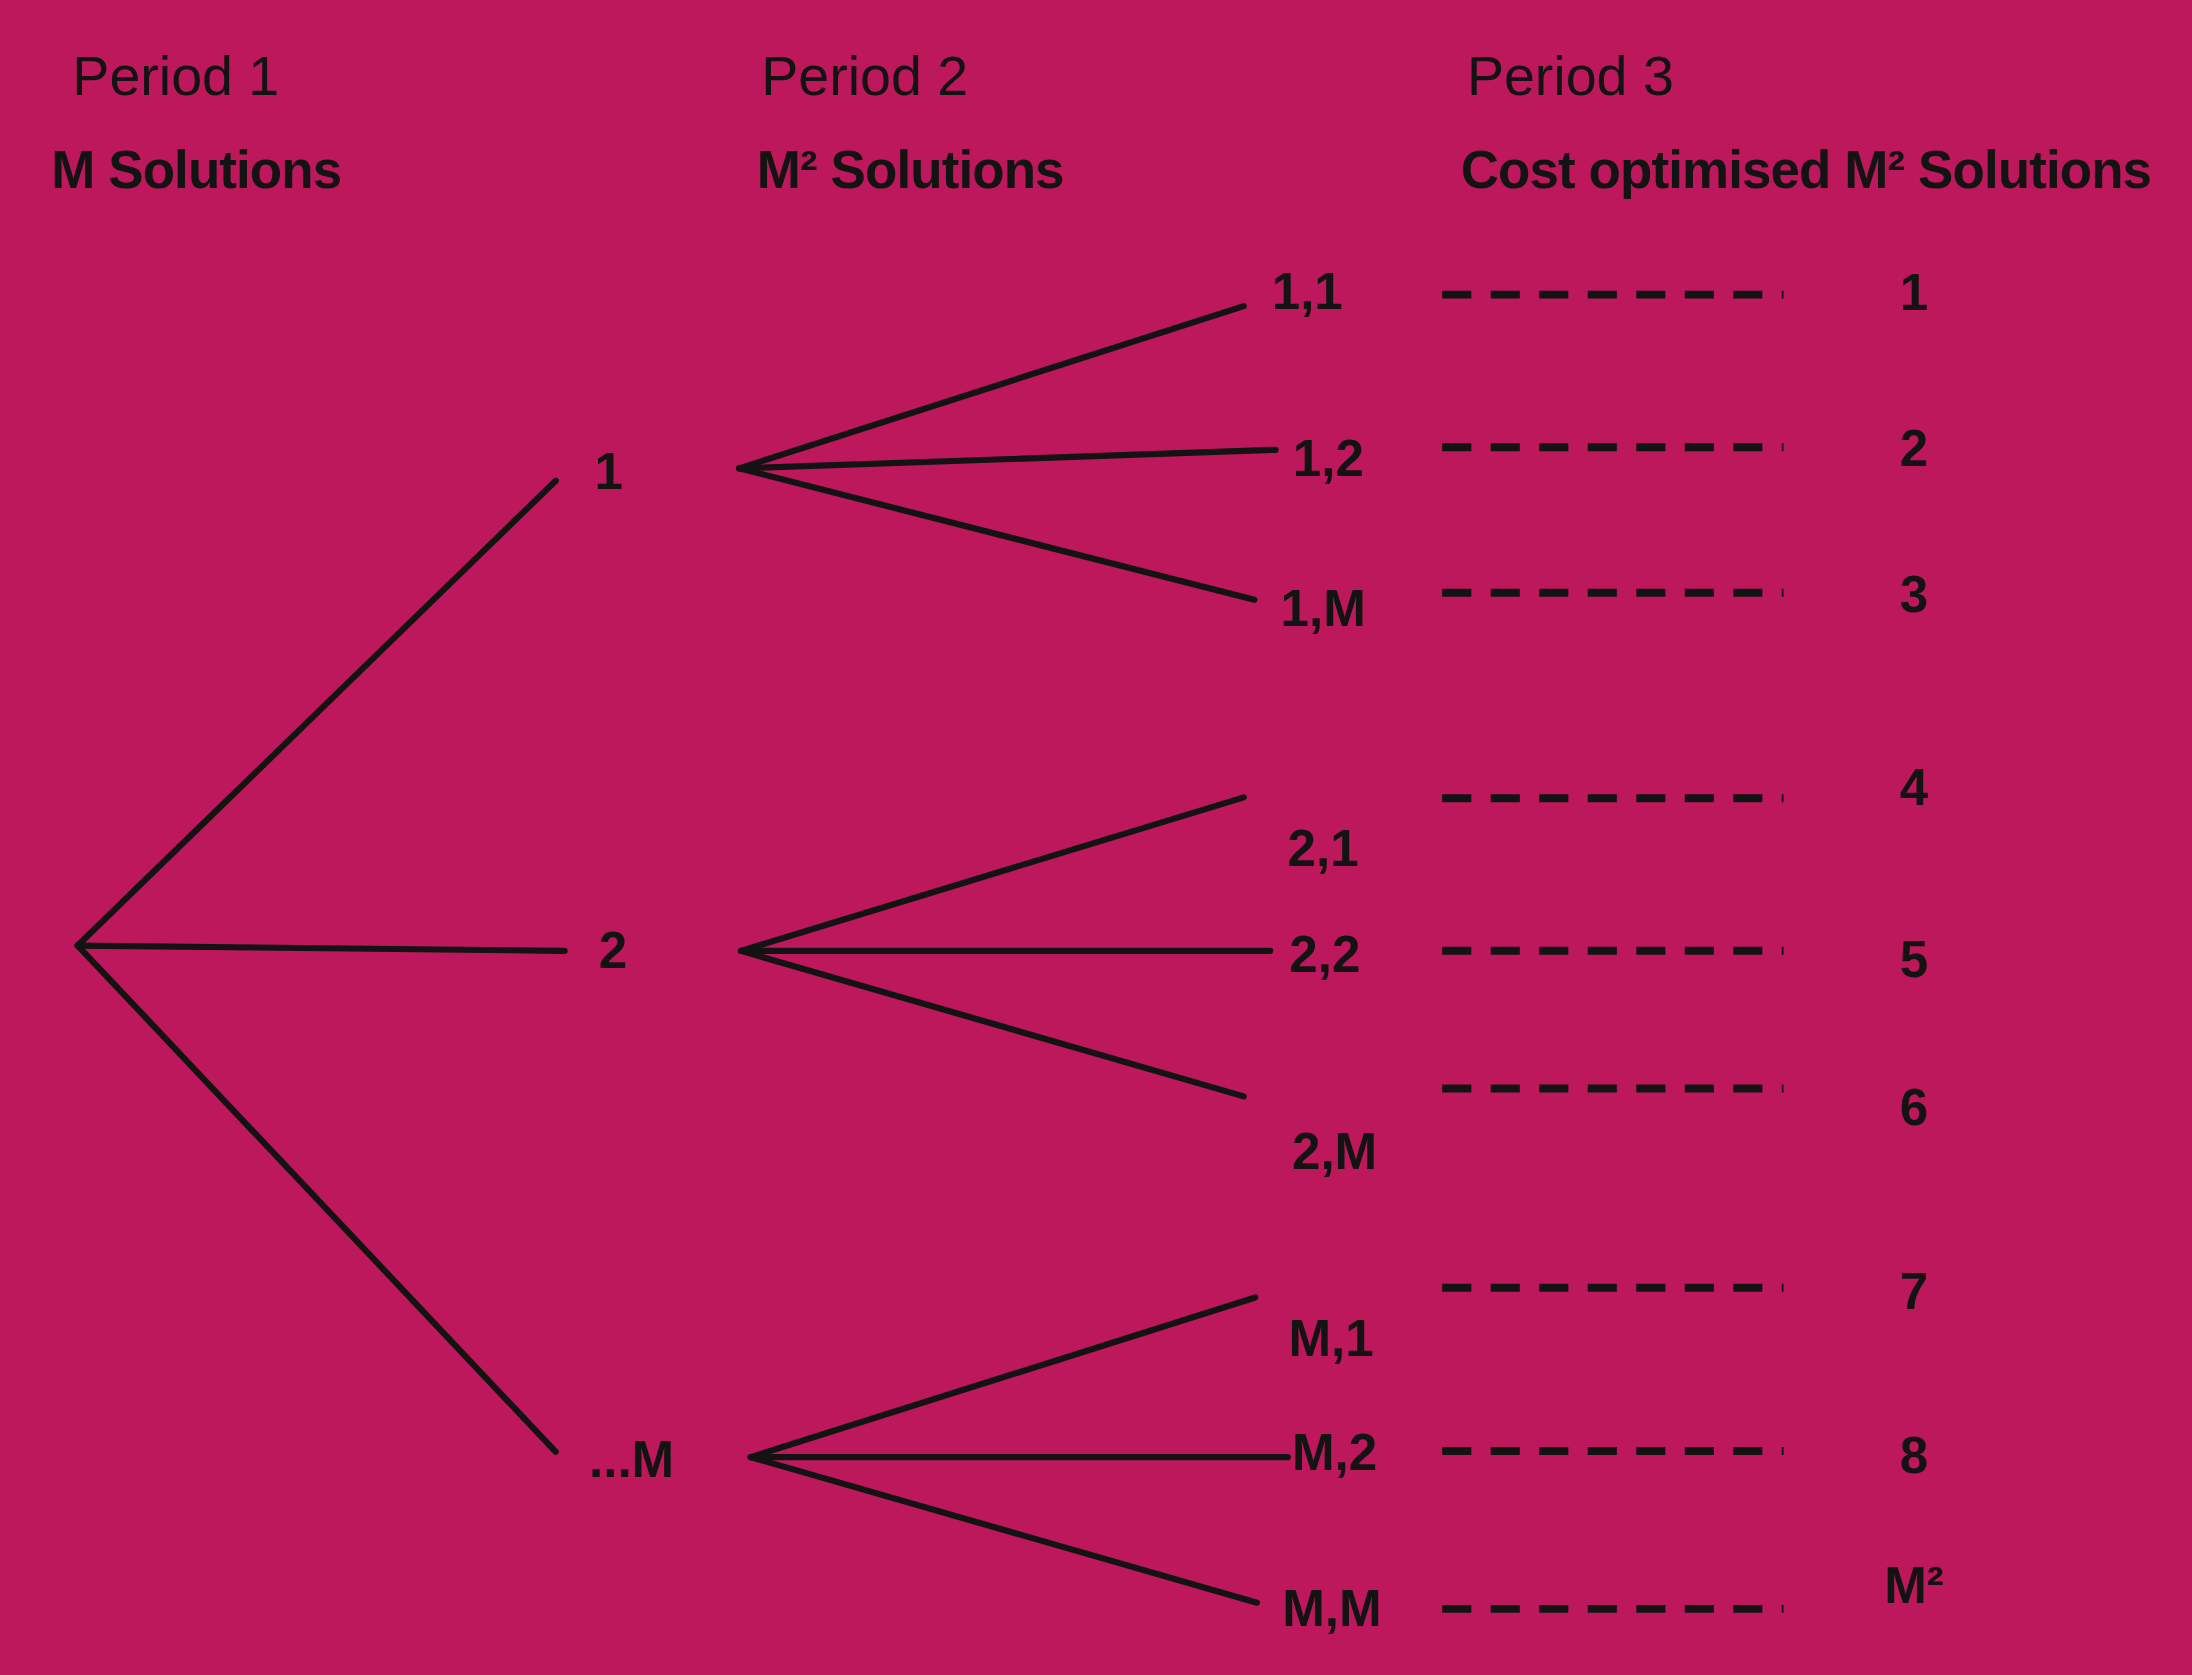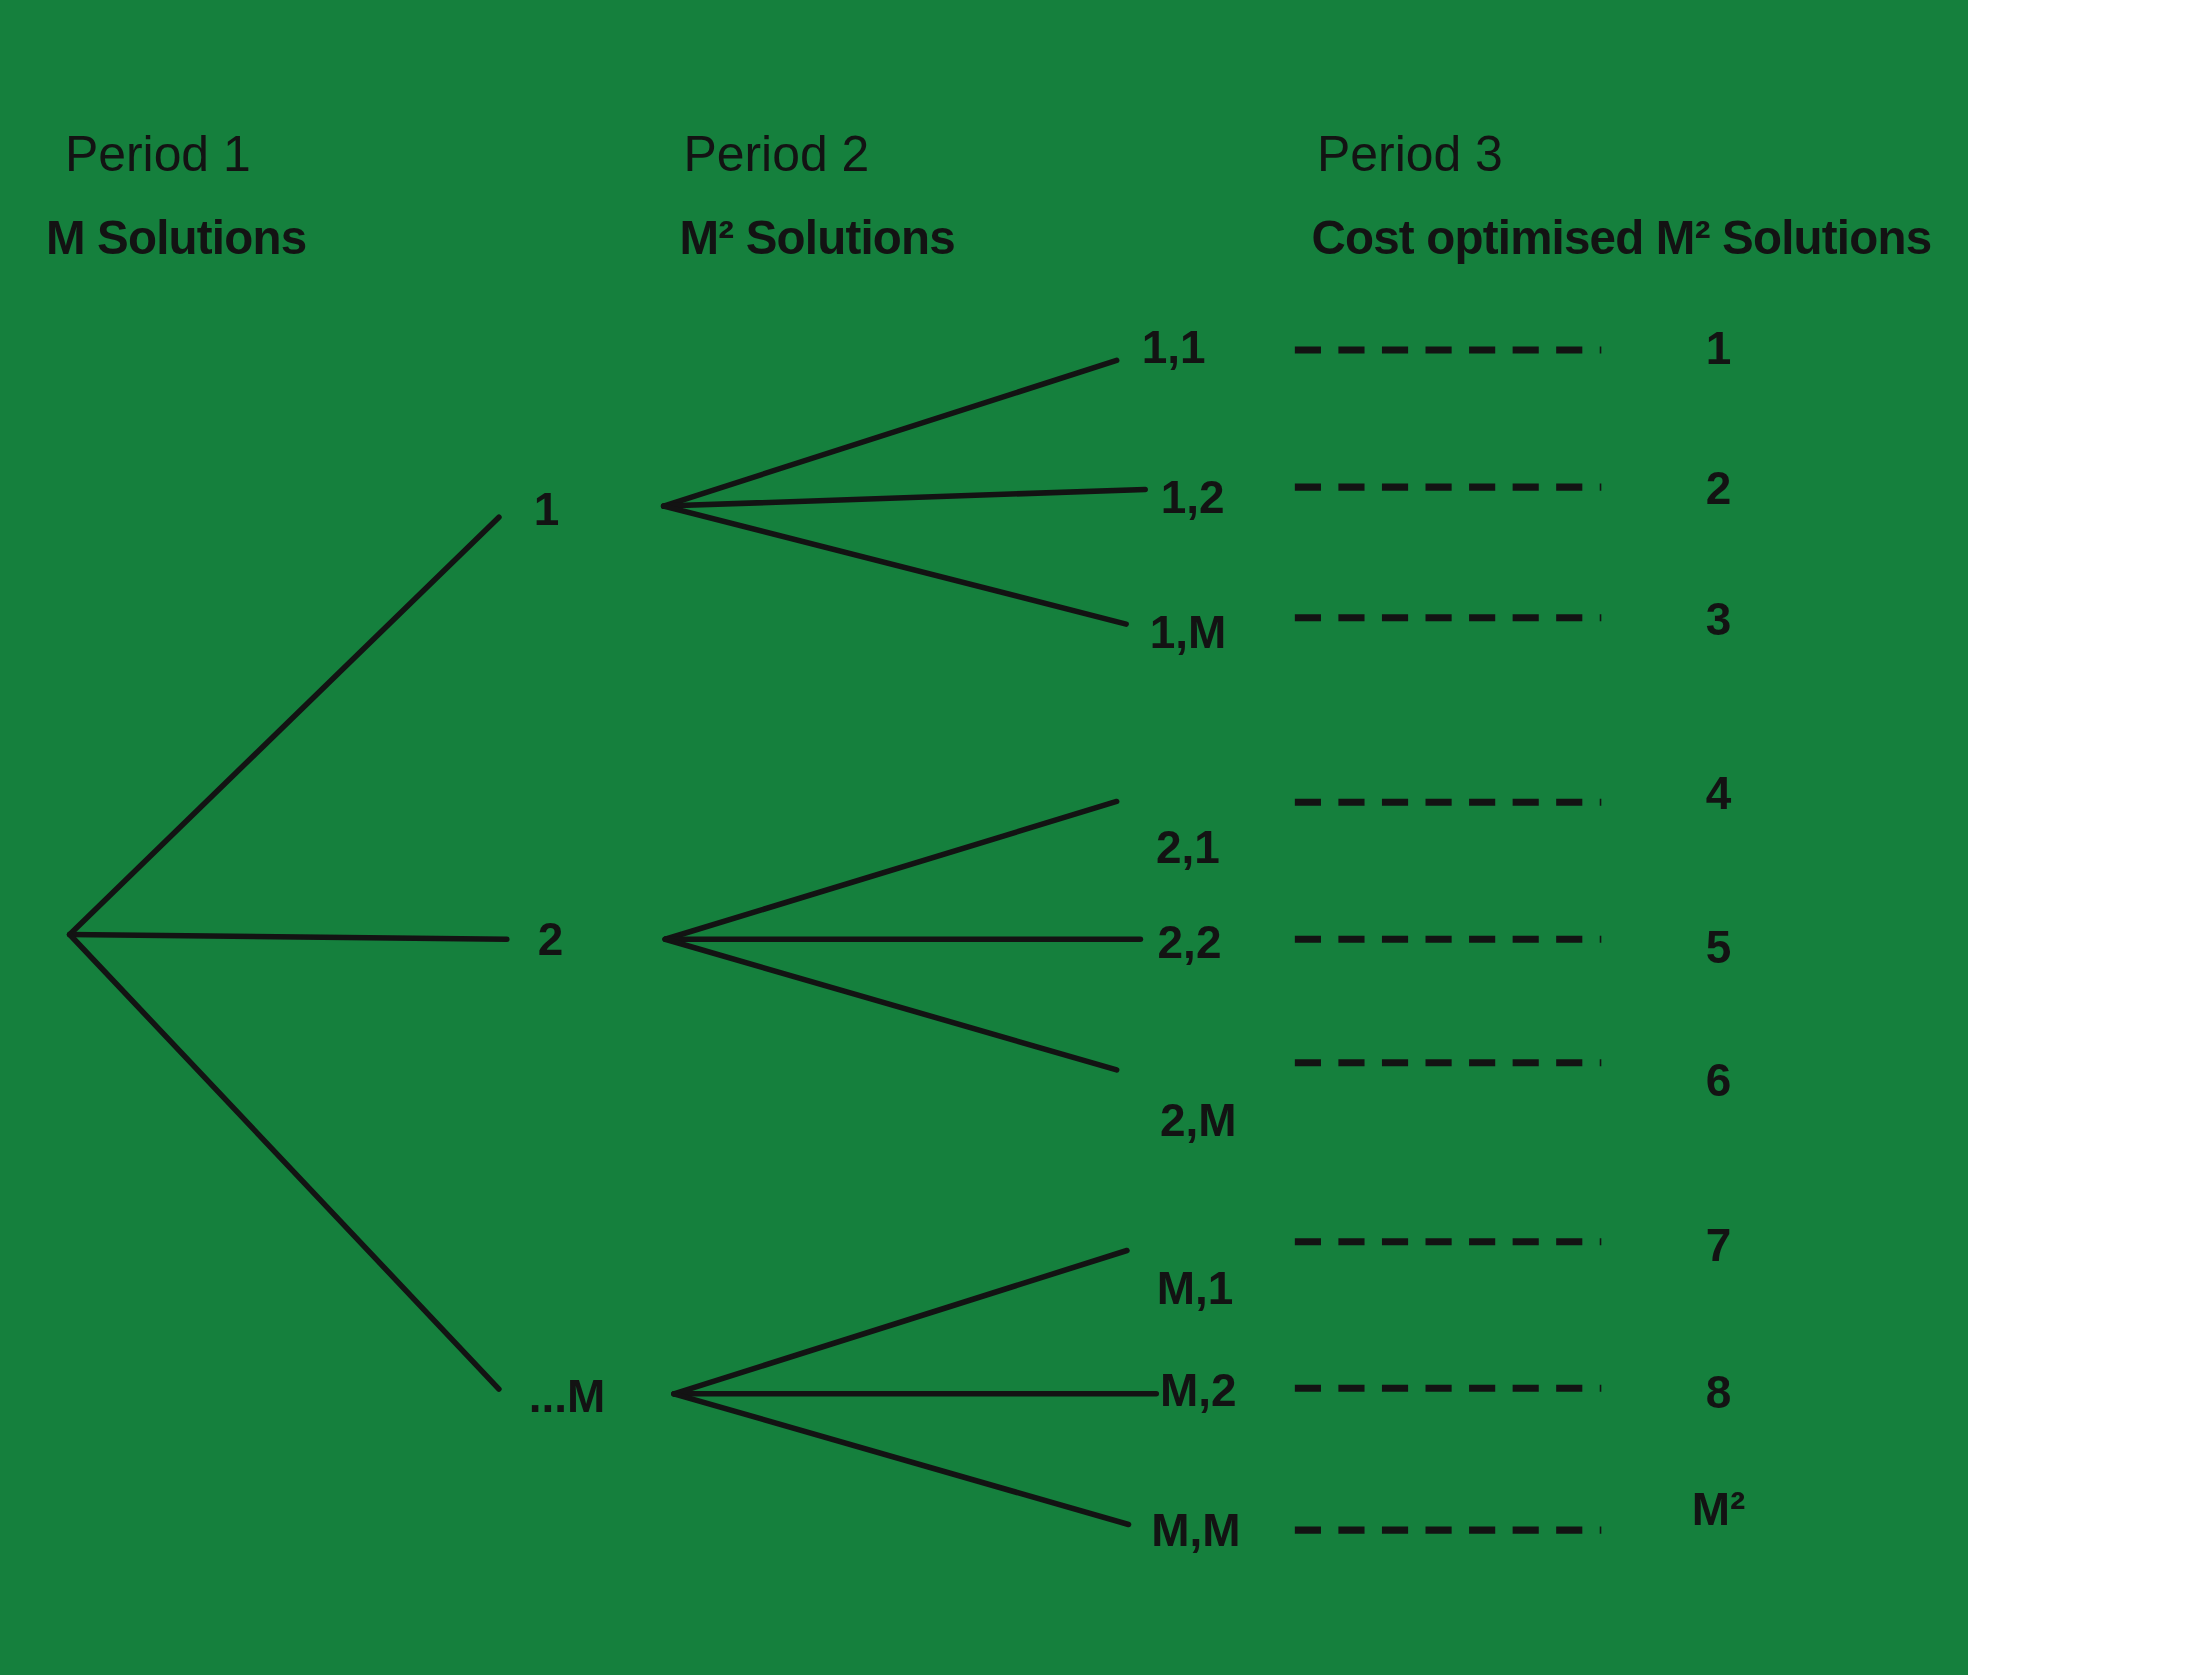--- a/index.html
+++ b/index.html
@@ -2,23 +2,23 @@
 <html style="font-size:14px"><head>
 <meta charset="utf-8">
 <style>
   html, body {
     margin: 0;
     padding: 0;
     background: #ffffff;
   }
   .canvas {
     position: relative;
-    width: 1968px;
+    width: 2192px;
     height: 1675px;
-    background: #15803d;
+    background: #be185d;
     overflow: hidden;
   }
   svg { display: block; width: 100%; height: 100%; }
 
   .hdr {
     font-family: "Liberation Sans", sans-serif;
     font-size: 63px;
     font-weight: 400;
     fill: #131313;
   }

